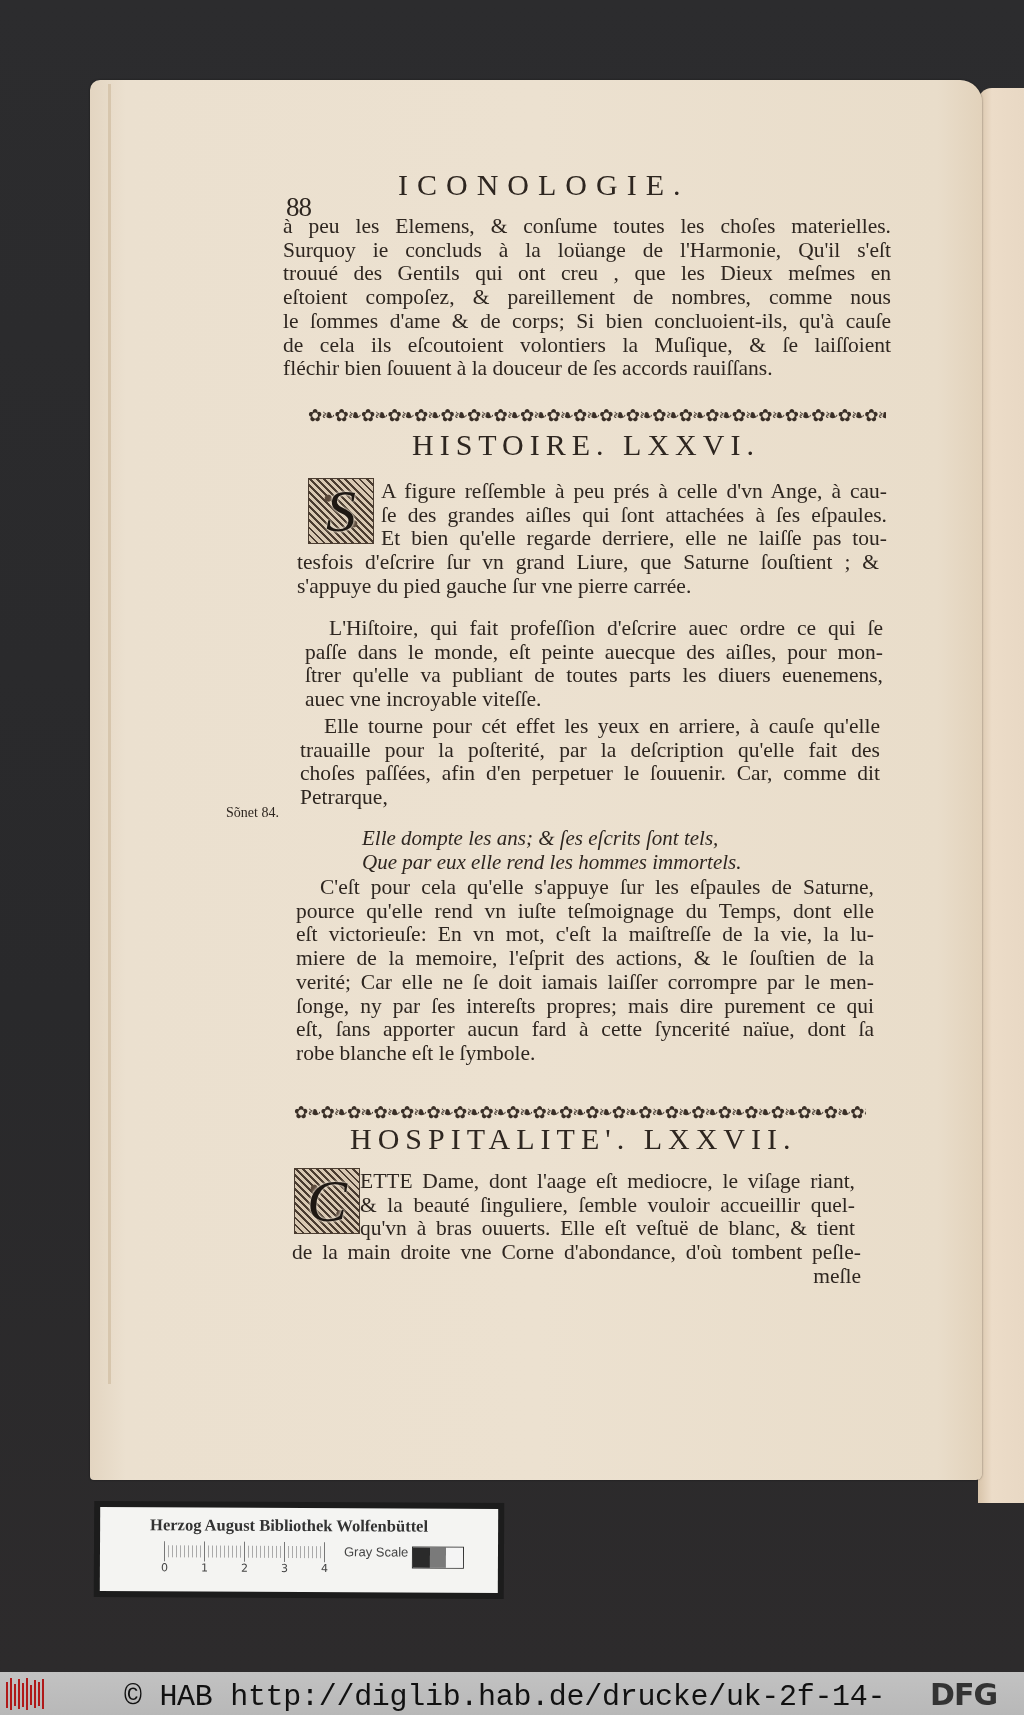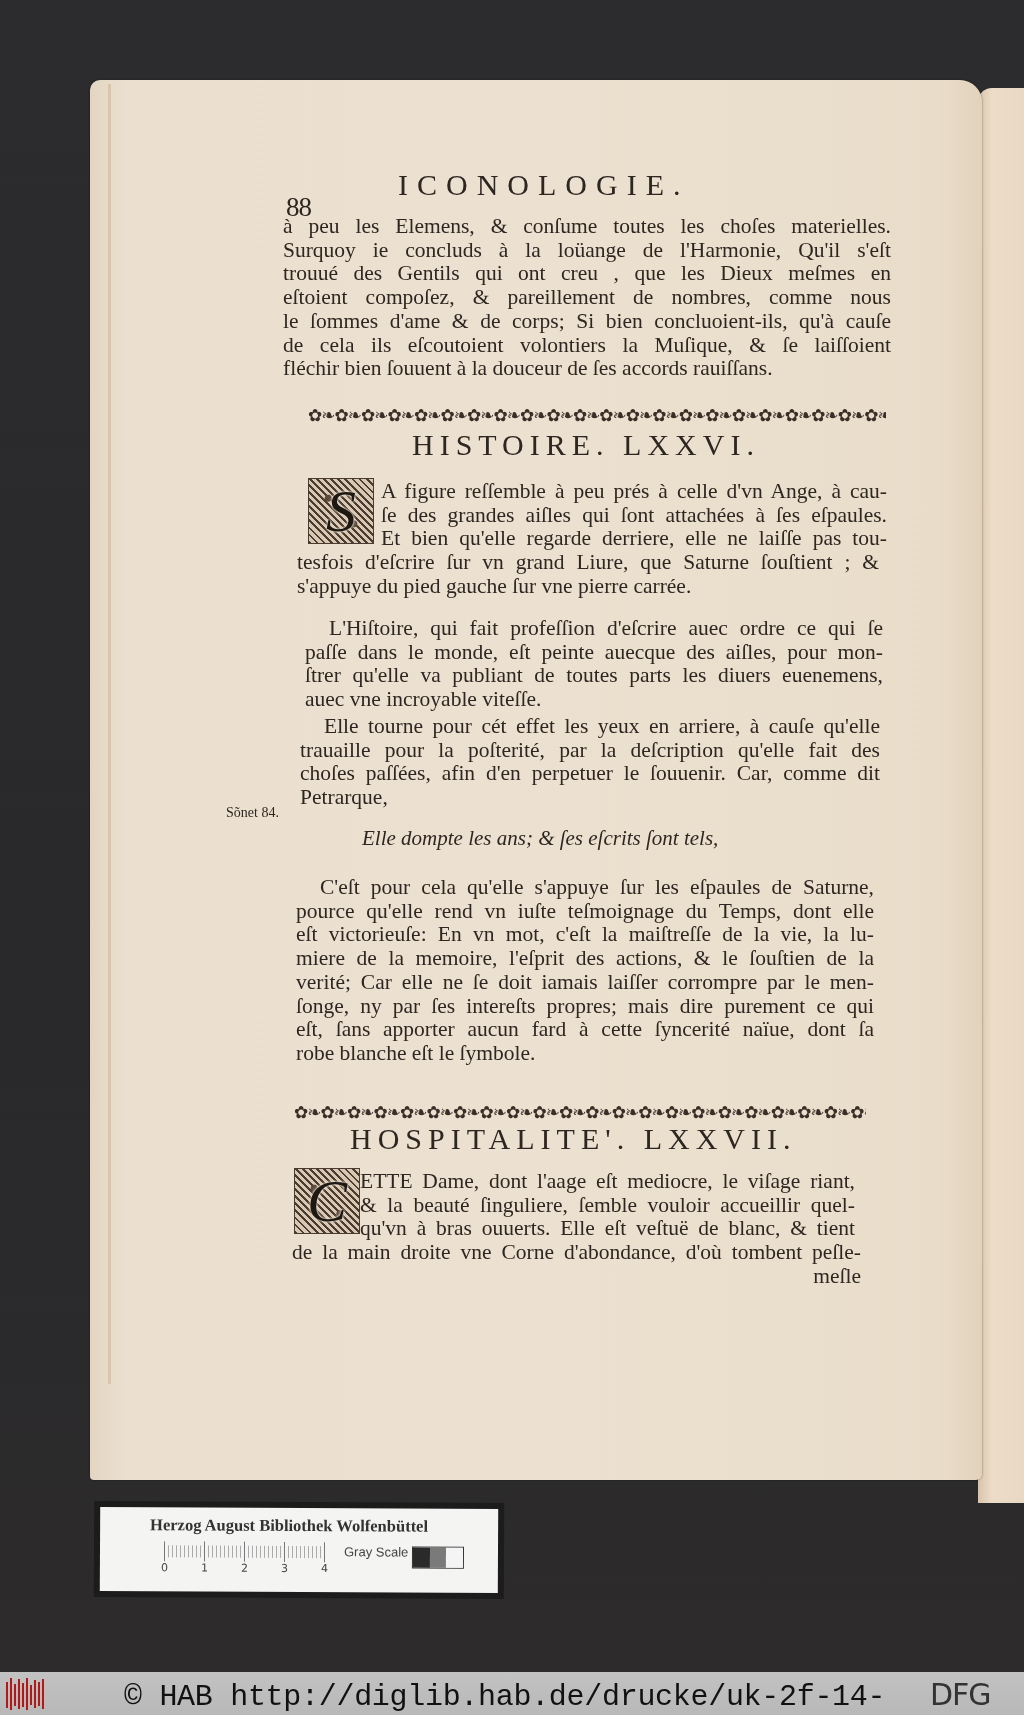--- a/index.html
+++ b/index.html
@@ -108,21 +108,21 @@
       background: linear-gradient(180deg, #c2c2c2, #b8b8b8);
     }
     .footer-logo { position: absolute; left: 4px; top: 6px; width: 42px; height: 32px; }
     .footer-logo i { position: absolute; top: 0; width: 2px; background: #b01a1a; }
     .footer-text {
       position: absolute; left: 124px; top: 8px; font-family: Liberation Mono, monospace;
       font-size: 30px; color: #111; letter-spacing: -0.3px;
     }
     .dfg-logo {
       position: absolute; left: 930px; top: 5px; font-family: "DejaVu Sans", sans-serif;
-      font-weight: normal; font-size: 30px; color: #333; letter-spacing: -1px;
+      font-weight: bold; font-size: 30px; color: #333; letter-spacing: -1px;
     }
   </style>
 </head>
 <body>
 
 <div class="backdrop"></div>
 <div class="right-page-edge"></div>
 
 <div class="page"></div>
 
@@ -169,20 +169,21 @@
   <span class="line indent">Elle tourne pour cét effet les yeux en arriere, à cauſe qu'elle</span>
   <span class="line">trauaille pour la poſterité, par la deſcription qu'elle fait des</span>
   <span class="line">choſes paſſées, afin d'en perpetuer le ſouuenir. Car, comme dit</span>
   <span class="line last">Petrarque,</span>
 </div>
 
 <div class="margin-note" style="left:226px; top:805px;">Sõnet 84.</div>
 
 <div class="verse" style="left:362px; top:826px;">
   <div>Elle dompte les ans; &amp; ſes eſcrits ſont tels,</div>
+  <div>Que par eux elle rend les hommes immortels.</div>
 </div>
 
 <div class="text-block ink" style="left:296px; top:876px; width:578px;">
   <span class="line indent">C'eſt pour cela qu'elle s'appuye ſur les eſpaules de Saturne,</span>
   <span class="line">pource qu'elle rend vn iuſte teſmoignage du Temps, dont elle</span>
   <span class="line">eſt victorieuſe: En vn mot, c'eſt la maiſtreſſe de la vie, la lu-</span>
   <span class="line">miere de la memoire, l'eſprit des actions, &amp; le ſouſtien de la</span>
   <span class="line">verité; Car elle ne ſe doit iamais laiſſer corrompre par le men-</span>
   <span class="line">ſonge, ny par ſes intereſts propres; mais dire purement ce qui</span>
   <span class="line">eſt, ſans apporter aucun fard à cette ſyncerité naïue, dont ſa</span>

